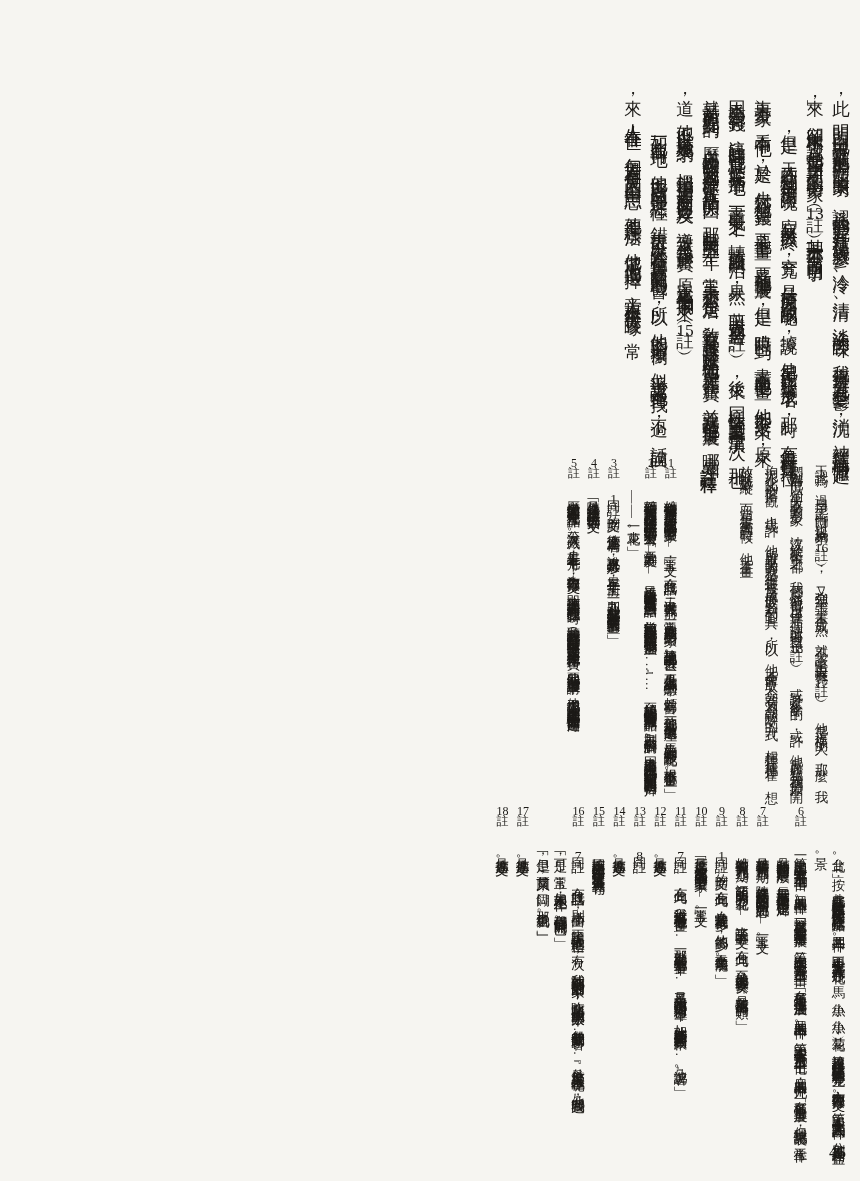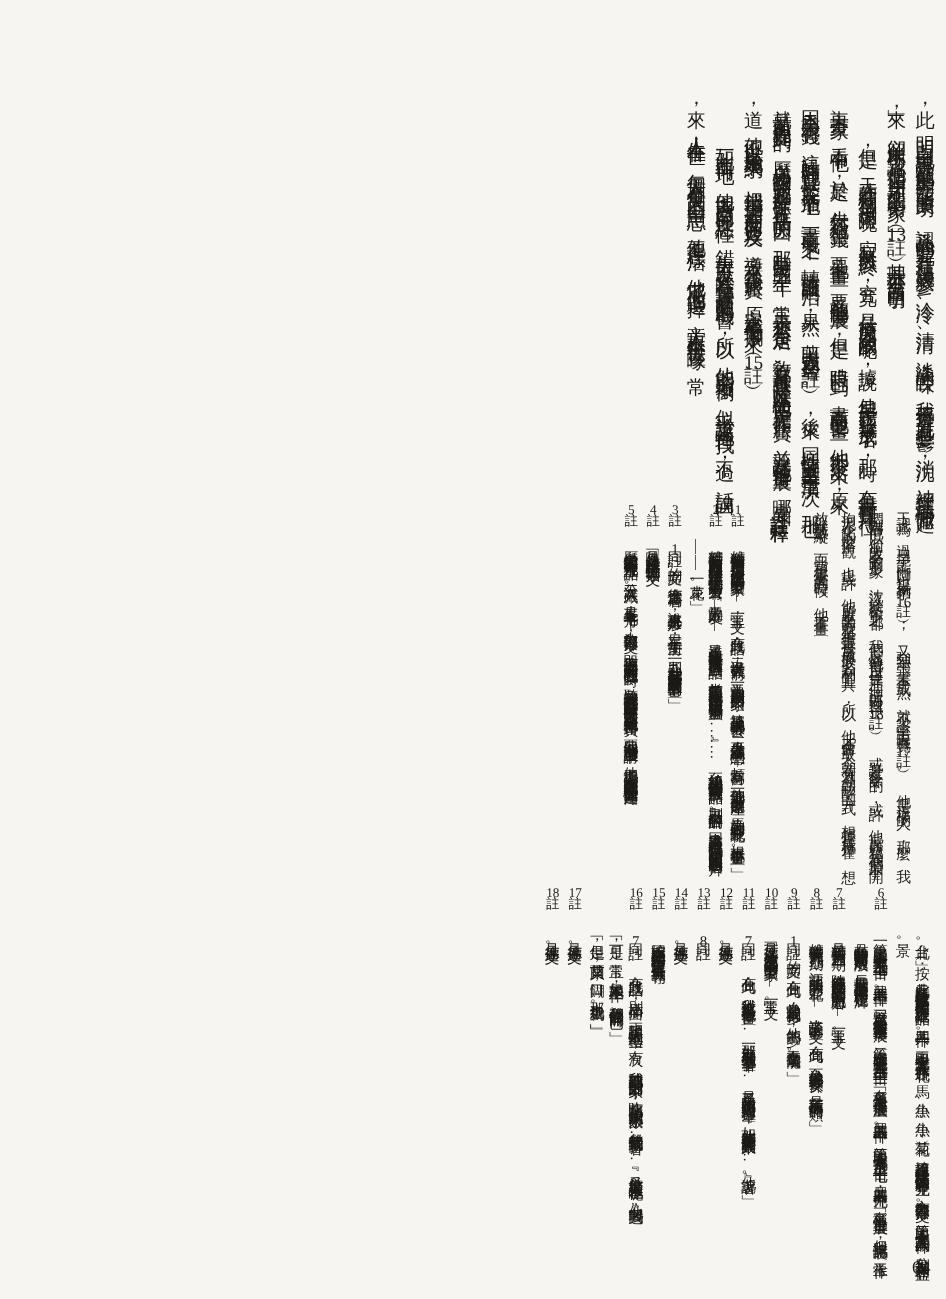--- a/index.html
+++ b/index.html
@@ -120,13 +120,13 @@
   <div class="note">
     <span class="note-label">註<span class="tcy">17</span></span>
     <span class="note-text">見席德進文。</span>
   </div>
   <div class="note">
     <span class="note-label">註<span class="tcy">18</span></span>
     <span class="note-text">見席德進文。</span>
   </div>
 </div>
 
-<div class="page-number">64</div>
+<div class="page-number">45</div>
 
 </body></html>

